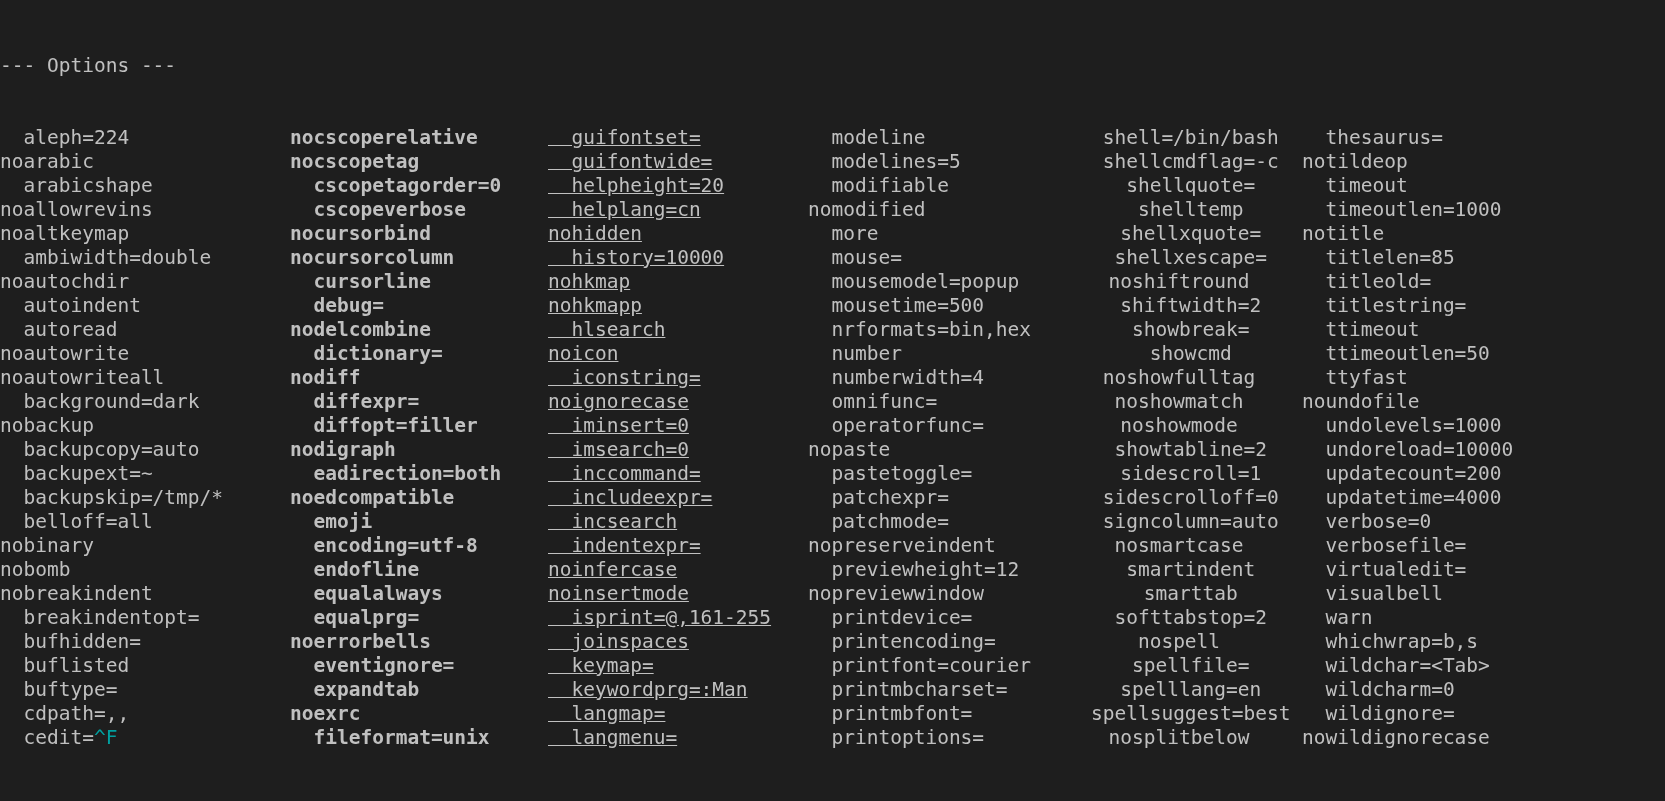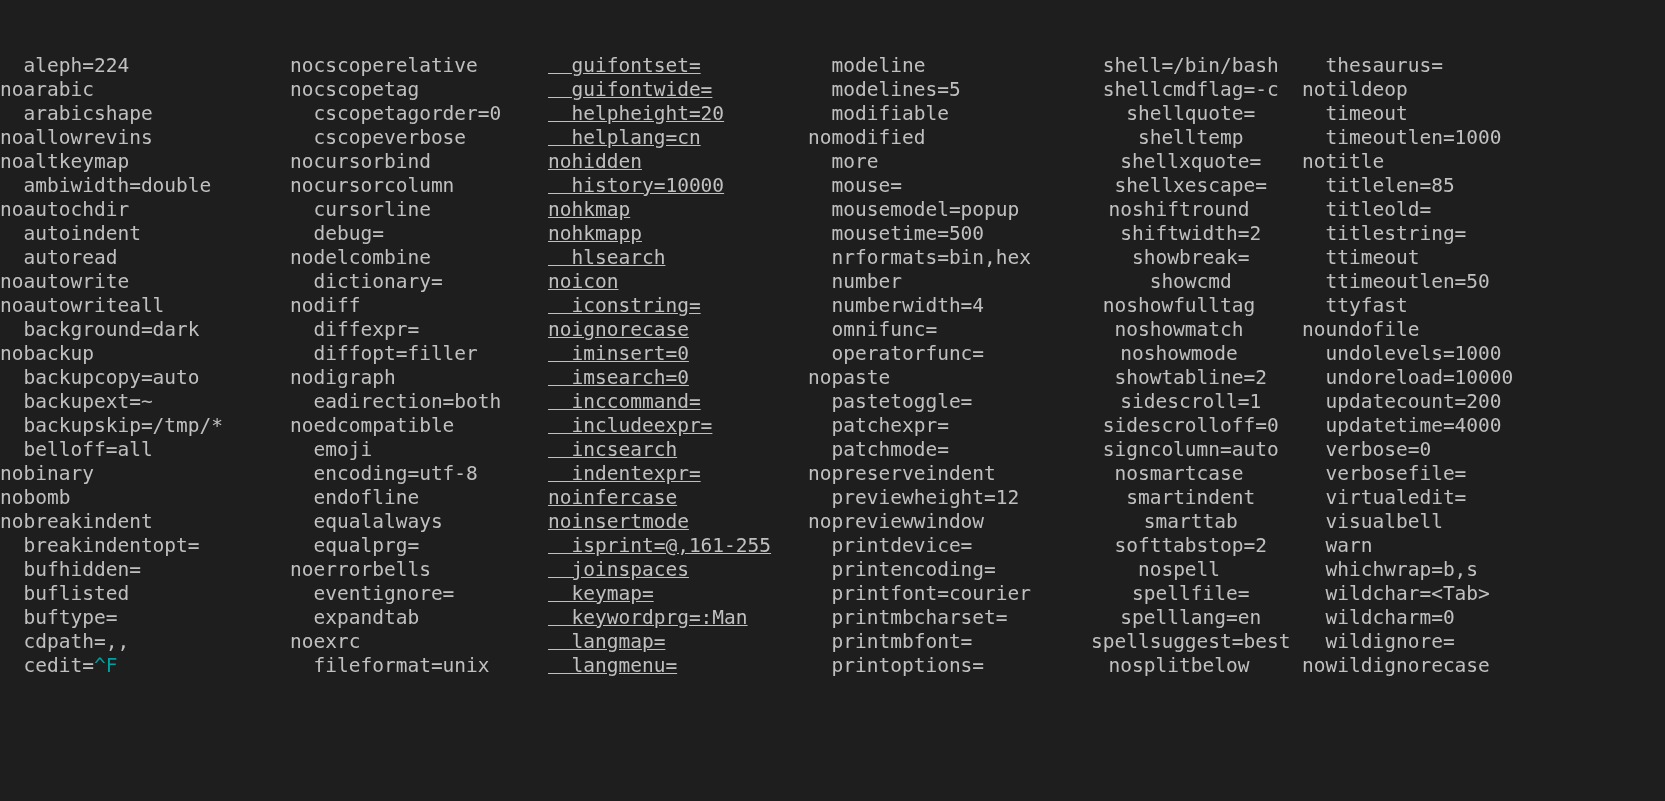--- a/index.html
+++ b/index.html
@@ -17,26 +17,27 @@
     padding: 6px 0 0 0;
     white-space: pre;
   }
   .line { height: 24px; }
   .col {
     display: inline-block;
     vertical-align: top;
     overflow: hidden;
   }
   .c0 { width: 290px; }
-  .c1 { width: 258px; }
+  .c1 { width: 258px; font-weight: bold; }
   .c2 { width: 260px; text-decoration: underline; }
   .c3 { width: 248px; }
   .c4 { width: 246px; text-align: center; }
   .c5 { width: 270px; }
   .accent { color: #00a0a0; }
 </style>
 </head>
 <body>
 
 <div class="screen">
+  <div class="line">--- Options ---</div>
   <div id="grid"><div class="line"><span class="col c0">  aleph=224</span><span class="col c1">nocscoperelative</span><span class="col c2">  guifontset=</span><span class="col c3">  modeline</span><span class="col c4">  shell=/bin/bash</span><span class="col c5">  thesaurus=</span></div><div class="line"><span class="col c0">noarabic</span><span class="col c1">nocscopetag</span><span class="col c2">  guifontwide=</span><span class="col c3">  modelines=5</span><span class="col c4">  shellcmdflag=-c</span><span class="col c5">notildeop</span></div><div class="line"><span class="col c0">  arabicshape</span><span class="col c1">  cscopetagorder=0</span><span class="col c2">  helpheight=20</span><span class="col c3">  modifiable</span><span class="col c4">  shellquote=</span><span class="col c5">  timeout</span></div><div class="line"><span class="col c0">noallowrevins</span><span class="col c1">  cscopeverbose</span><span class="col c2">  helplang=cn</span><span class="col c3">nomodified</span><span class="col c4">  shelltemp</span><span class="col c5">  timeoutlen=1000</span></div><div class="line"><span class="col c0">noaltkeymap</span><span class="col c1">nocursorbind</span><span class="col c2">nohidden</span><span class="col c3">  more</span><span class="col c4">  shellxquote=</span><span class="col c5">notitle</span></div><div class="line"><span class="col c0">  ambiwidth=double</span><span class="col c1">nocursorcolumn</span><span class="col c2">  history=10000</span><span class="col c3">  mouse=</span><span class="col c4">  shellxescape=</span><span class="col c5">  titlelen=85</span></div><div class="line"><span class="col c0">noautochdir</span><span class="col c1">  cursorline</span><span class="col c2">nohkmap</span><span class="col c3">  mousemodel=popup</span><span class="col c4">noshiftround</span><span class="col c5">  titleold=</span></div><div class="line"><span class="col c0">  autoindent</span><span class="col c1">  debug=</span><span class="col c2">nohkmapp</span><span class="col c3">  mousetime=500</span><span class="col c4">  shiftwidth=2</span><span class="col c5">  titlestring=</span></div><div class="line"><span class="col c0">  autoread</span><span class="col c1">nodelcombine</span><span class="col c2">  hlsearch</span><span class="col c3">  nrformats=bin,hex</span><span class="col c4">  showbreak=</span><span class="col c5">  ttimeout</span></div><div class="line"><span class="col c0">noautowrite</span><span class="col c1">  dictionary=</span><span class="col c2">noicon</span><span class="col c3">  number</span><span class="col c4">  showcmd</span><span class="col c5">  ttimeoutlen=50</span></div><div class="line"><span class="col c0">noautowriteall</span><span class="col c1">nodiff</span><span class="col c2">  iconstring=</span><span class="col c3">  numberwidth=4</span><span class="col c4">noshowfulltag</span><span class="col c5">  ttyfast</span></div><div class="line"><span class="col c0">  background=dark</span><span class="col c1">  diffexpr=</span><span class="col c2">noignorecase</span><span class="col c3">  omnifunc=</span><span class="col c4">noshowmatch</span><span class="col c5">noundofile</span></div><div class="line"><span class="col c0">nobackup</span><span class="col c1">  diffopt=filler</span><span class="col c2">  iminsert=0</span><span class="col c3">  operatorfunc=</span><span class="col c4">noshowmode</span><span class="col c5">  undolevels=1000</span></div><div class="line"><span class="col c0">  backupcopy=auto</span><span class="col c1">nodigraph</span><span class="col c2">  imsearch=0</span><span class="col c3">nopaste</span><span class="col c4">  showtabline=2</span><span class="col c5">  undoreload=10000</span></div><div class="line"><span class="col c0">  backupext=~</span><span class="col c1">  eadirection=both</span><span class="col c2">  inccommand=</span><span class="col c3">  pastetoggle=</span><span class="col c4">  sidescroll=1</span><span class="col c5">  updatecount=200</span></div><div class="line"><span class="col c0">  backupskip=/tmp/*</span><span class="col c1">noedcompatible</span><span class="col c2">  includeexpr=</span><span class="col c3">  patchexpr=</span><span class="col c4">  sidescrolloff=0</span><span class="col c5">  updatetime=4000</span></div><div class="line"><span class="col c0">  belloff=all</span><span class="col c1">  emoji</span><span class="col c2">  incsearch</span><span class="col c3">  patchmode=</span><span class="col c4">  signcolumn=auto</span><span class="col c5">  verbose=0</span></div><div class="line"><span class="col c0">nobinary</span><span class="col c1">  encoding=utf-8</span><span class="col c2">  indentexpr=</span><span class="col c3">nopreserveindent</span><span class="col c4">nosmartcase</span><span class="col c5">  verbosefile=</span></div><div class="line"><span class="col c0">nobomb</span><span class="col c1">  endofline</span><span class="col c2">noinfercase</span><span class="col c3">  previewheight=12</span><span class="col c4">  smartindent</span><span class="col c5">  virtualedit=</span></div><div class="line"><span class="col c0">nobreakindent</span><span class="col c1">  equalalways</span><span class="col c2">noinsertmode</span><span class="col c3">nopreviewwindow</span><span class="col c4">  smarttab</span><span class="col c5">  visualbell</span></div><div class="line"><span class="col c0">  breakindentopt=</span><span class="col c1">  equalprg=</span><span class="col c2">  isprint=@,161-255</span><span class="col c3">  printdevice=</span><span class="col c4">  softtabstop=2</span><span class="col c5">  warn</span></div><div class="line"><span class="col c0">  bufhidden=</span><span class="col c1">noerrorbells</span><span class="col c2">  joinspaces</span><span class="col c3">  printencoding=</span><span class="col c4">nospell</span><span class="col c5">  whichwrap=b,s</span></div><div class="line"><span class="col c0">  buflisted</span><span class="col c1">  eventignore=</span><span class="col c2">  keymap=</span><span class="col c3">  printfont=courier</span><span class="col c4">  spellfile=</span><span class="col c5">  wildchar=&lt;Tab&gt;</span></div><div class="line"><span class="col c0">  buftype=</span><span class="col c1">  expandtab</span><span class="col c2">  keywordprg=:Man</span><span class="col c3">  printmbcharset=</span><span class="col c4">  spelllang=en</span><span class="col c5">  wildcharm=0</span></div><div class="line"><span class="col c0">  cdpath=,,</span><span class="col c1">noexrc</span><span class="col c2">  langmap=</span><span class="col c3">  printmbfont=</span><span class="col c4">  spellsuggest=best</span><span class="col c5">  wildignore=</span></div><div class="line"><span class="col c0">  cedit=<span class="accent">^F</span></span><span class="col c1">  fileformat=unix</span><span class="col c2">  langmenu=</span><span class="col c3">  printoptions=</span><span class="col c4">nosplitbelow</span><span class="col c5">nowildignorecase</span></div></div>
   
 </div>
 
 </body></html>

